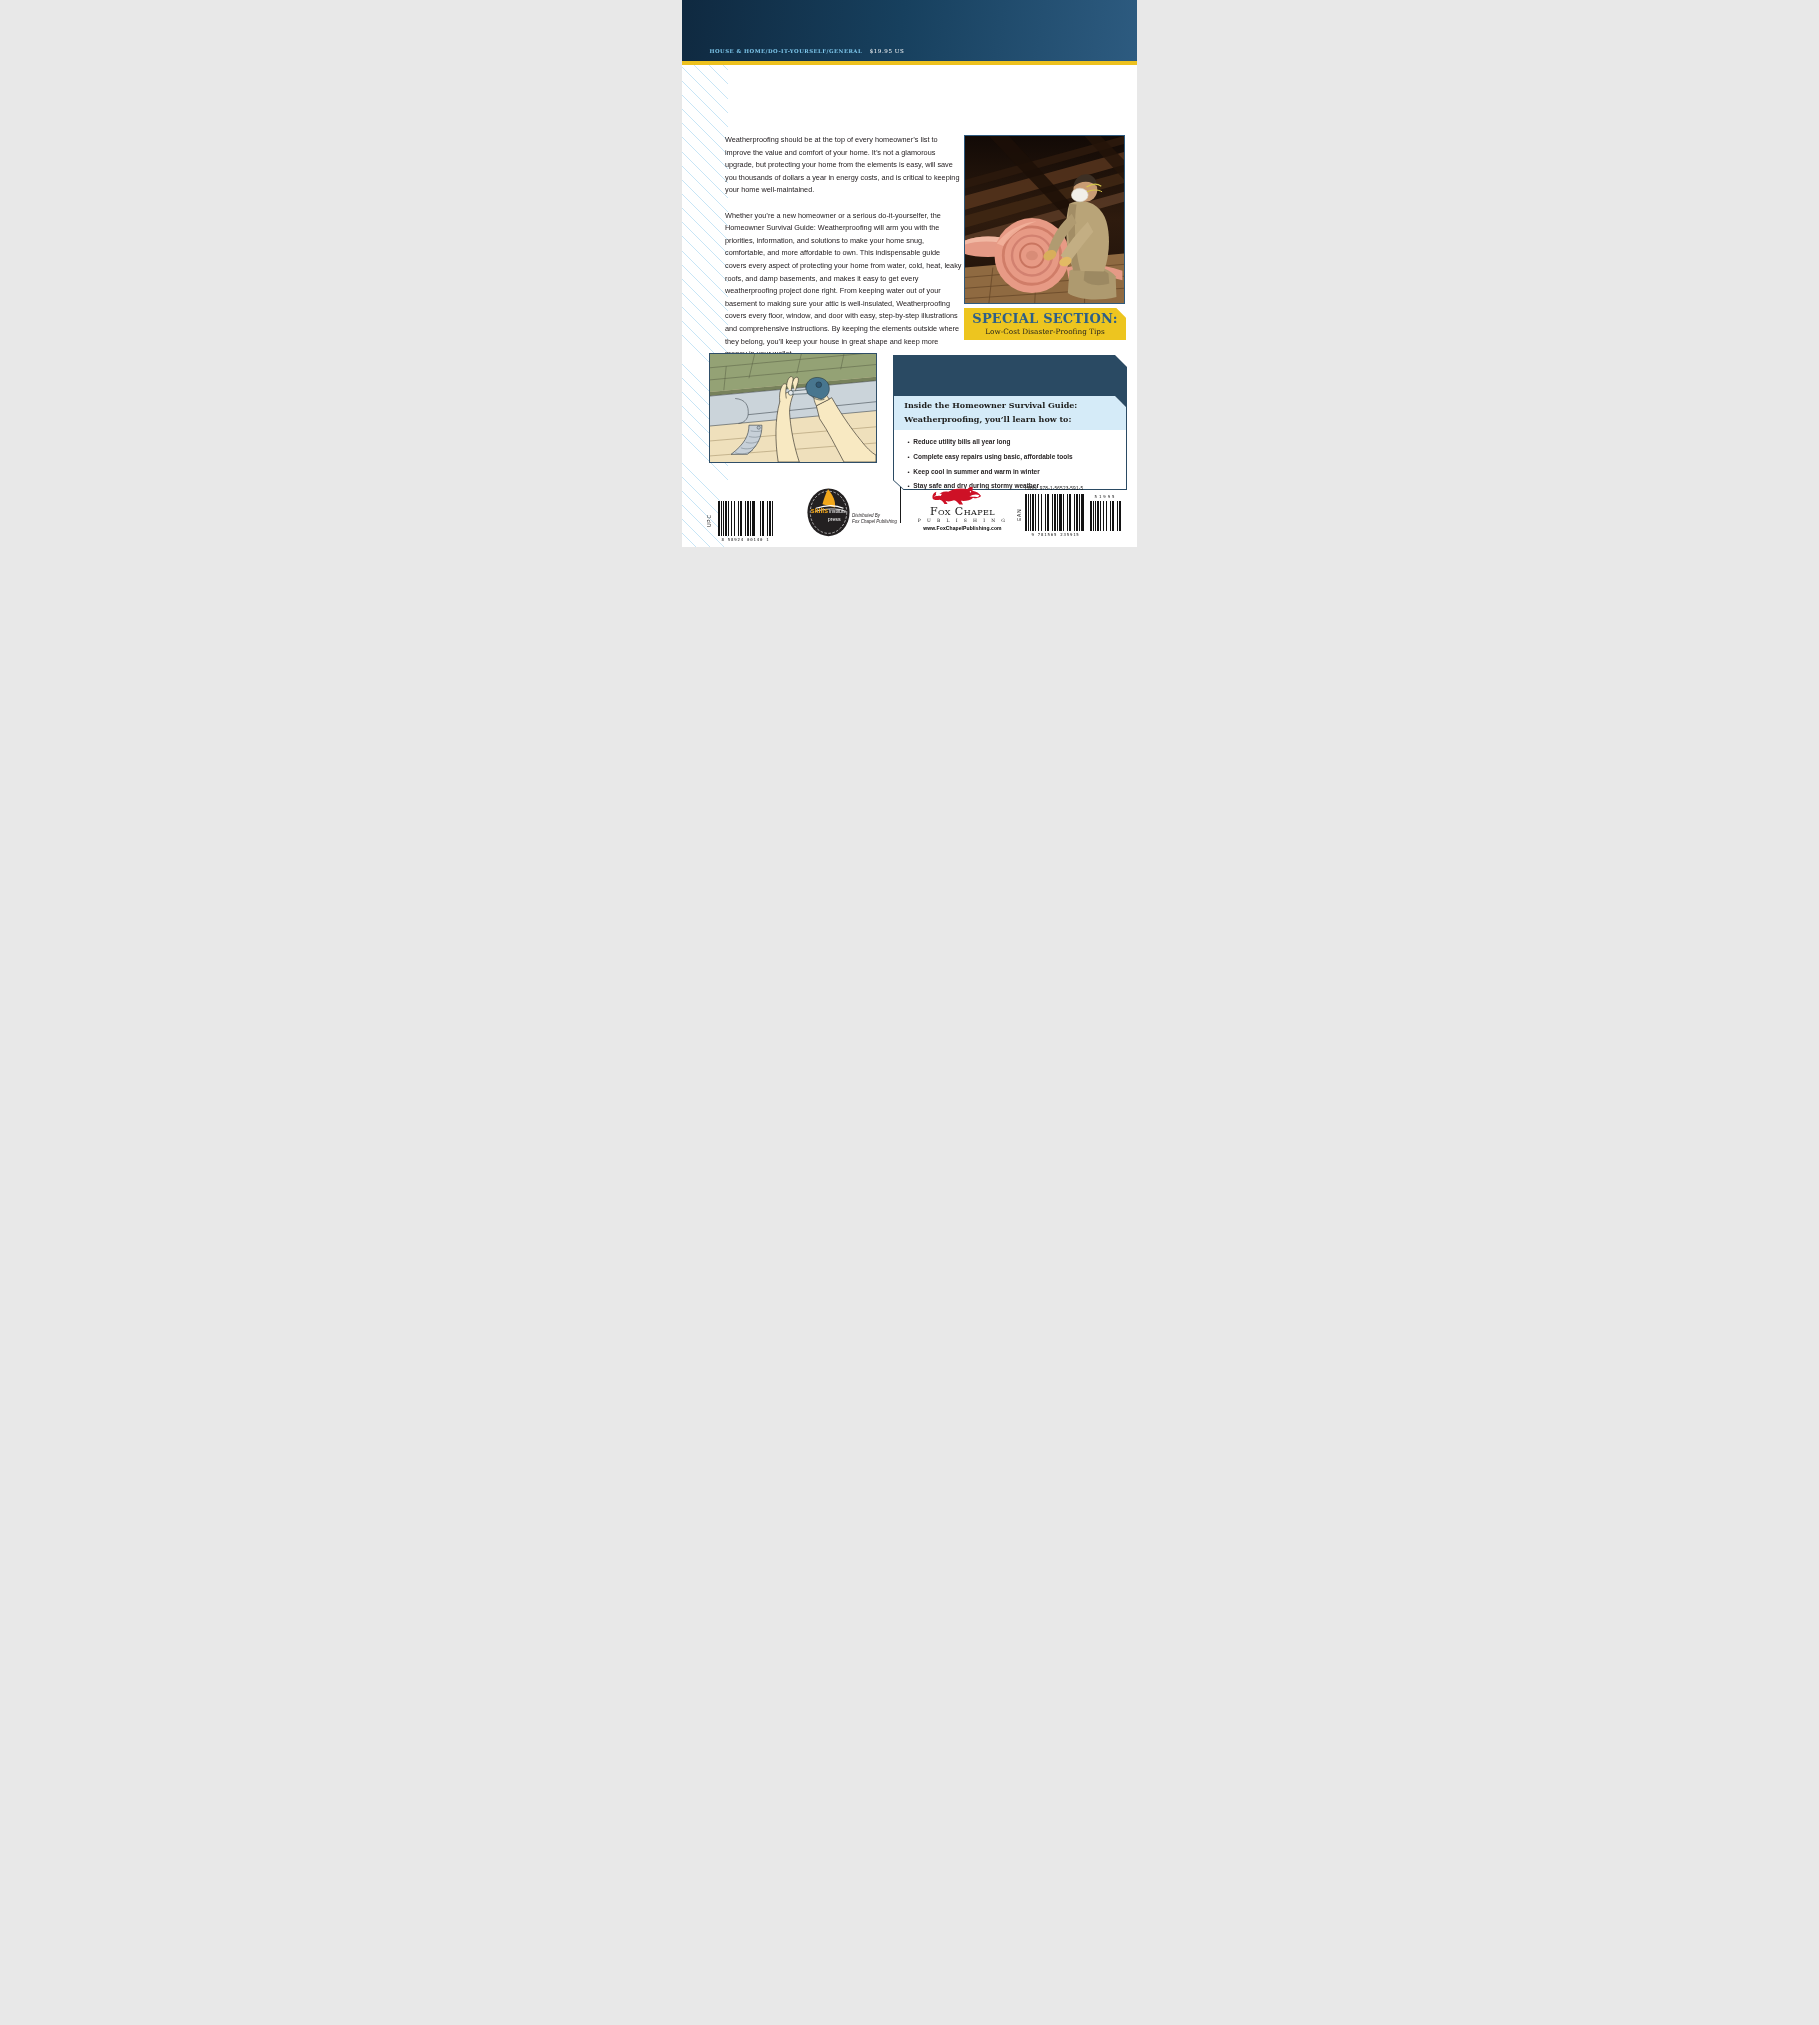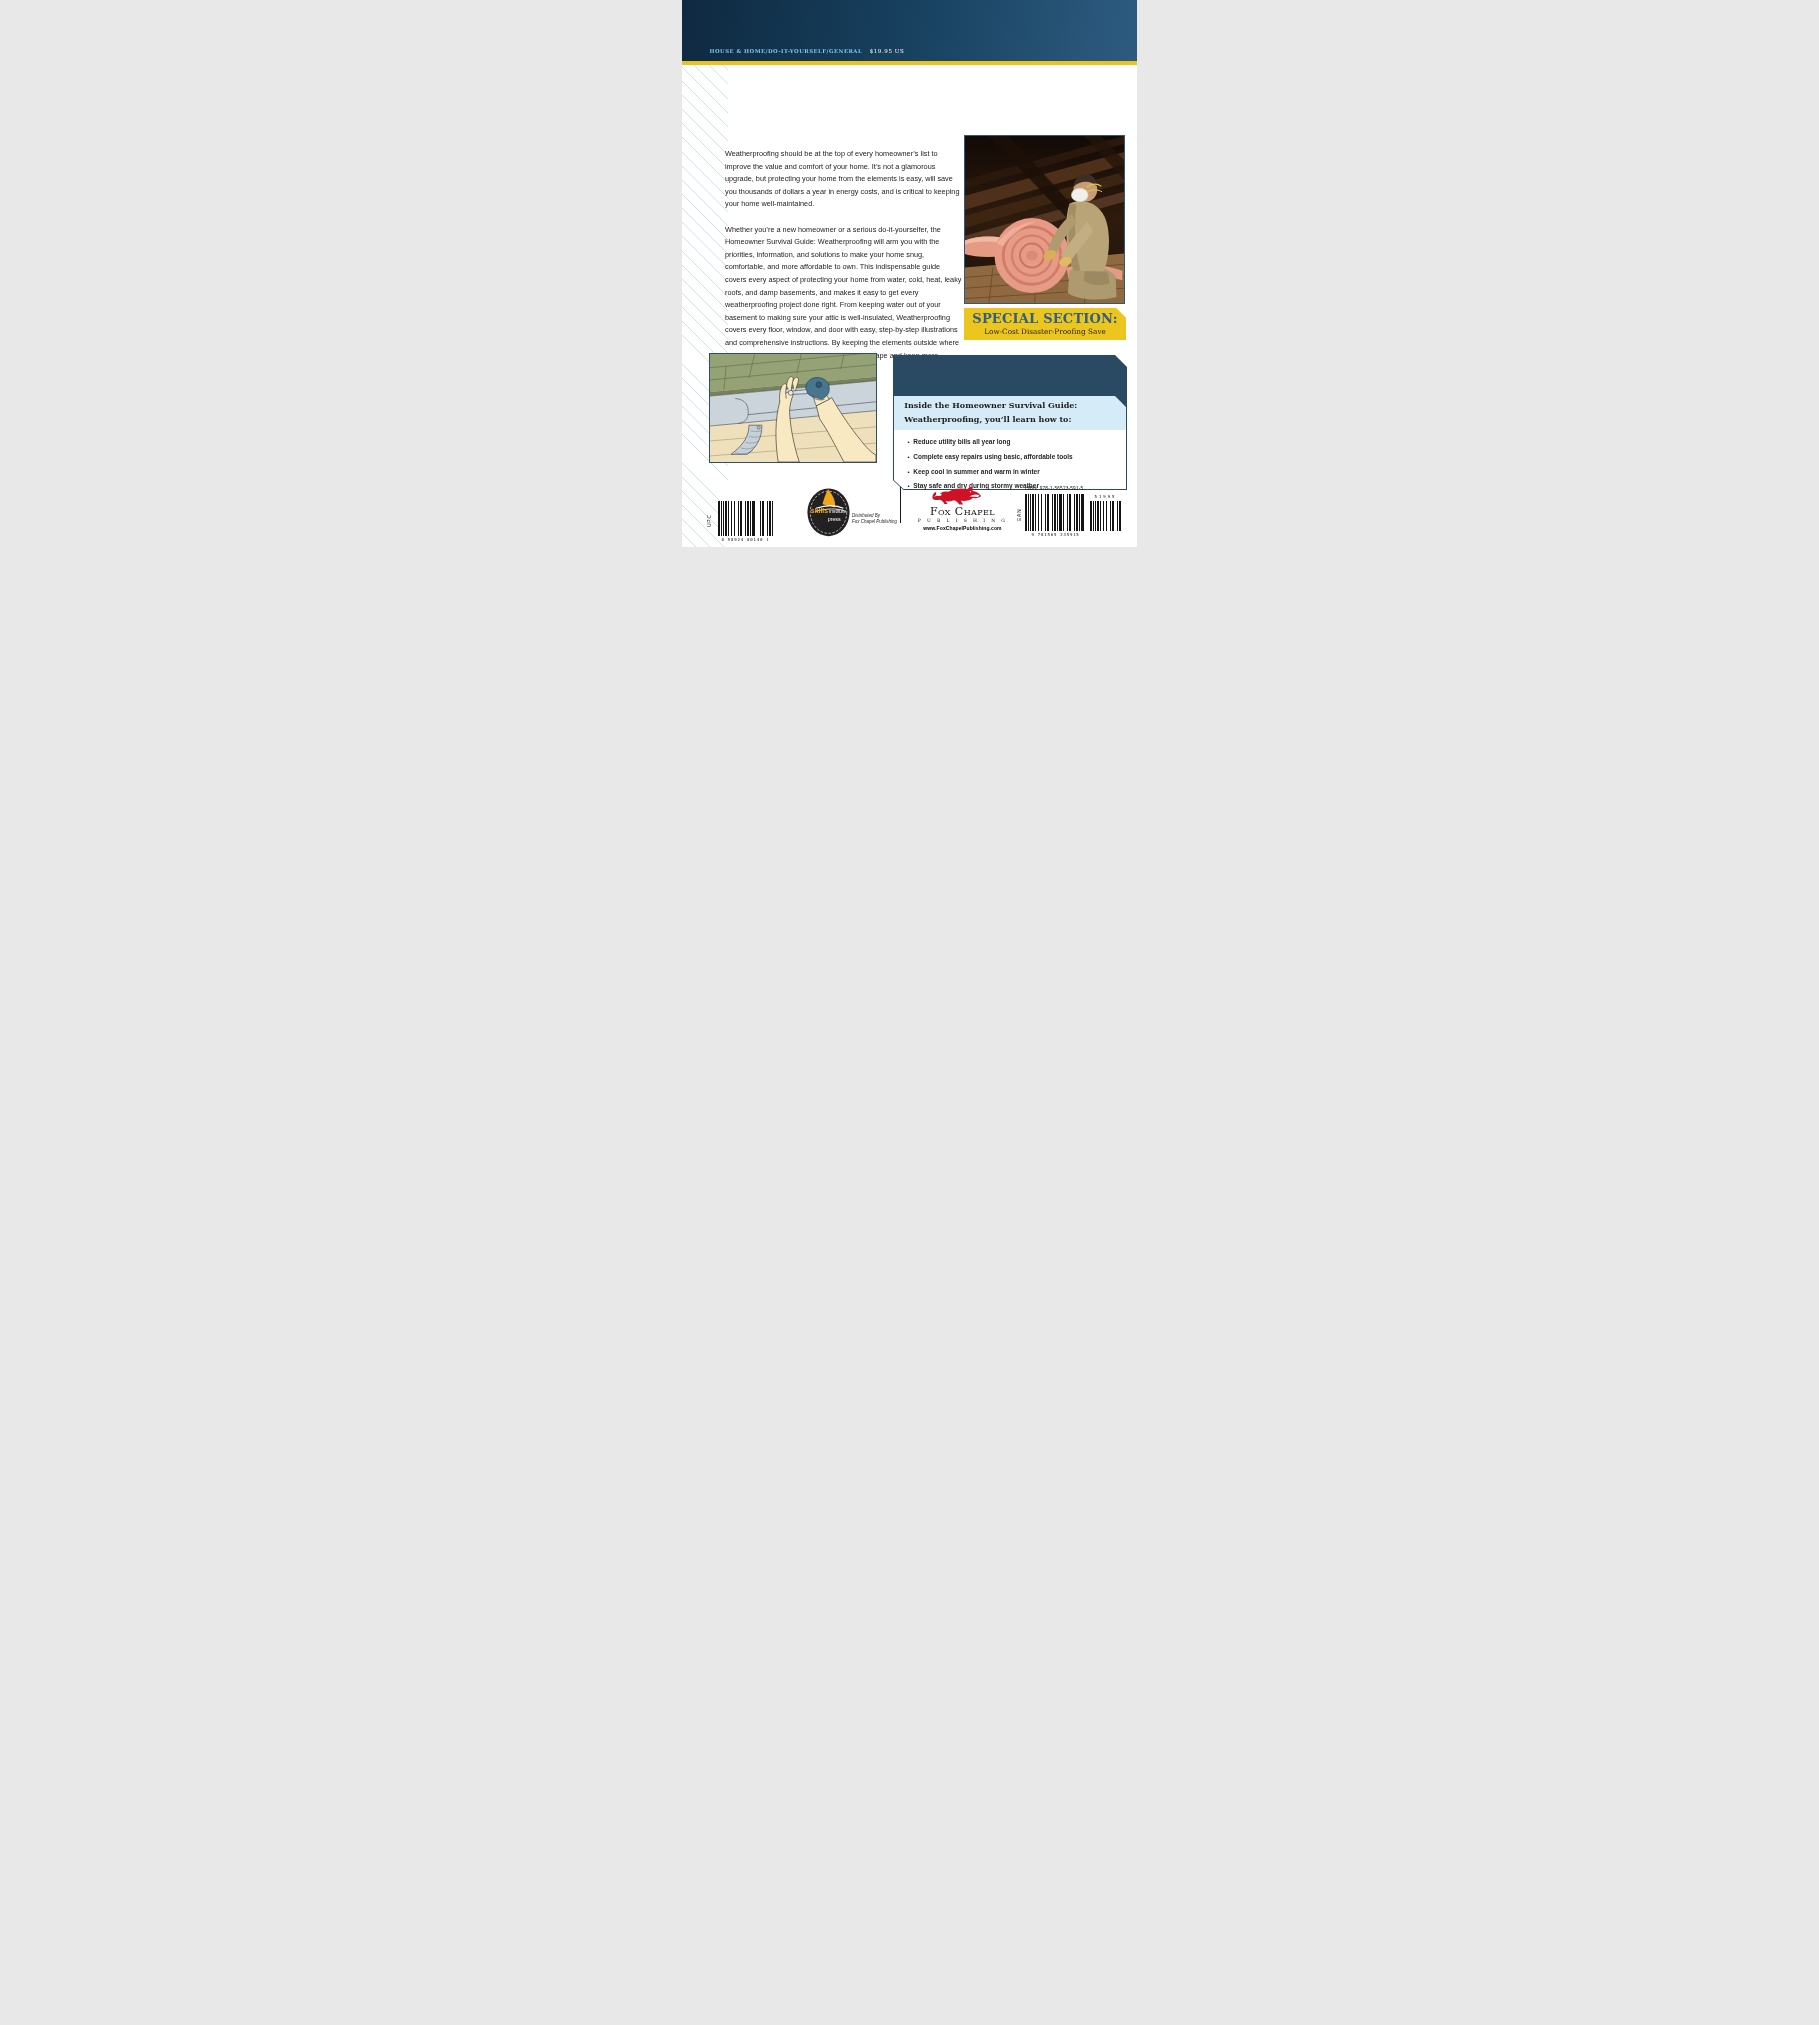--- a/index.html
+++ b/index.html
@@ -19,21 +19,21 @@
 
   
   .stripes{left:0;top:65px;width:46px;height:482px;
     background:repeating-linear-gradient(45deg,transparent 0 9.3px,#c7e5f6 9.3px 10px);}
 
   
   .headline{left:27.5px;top:77px;width:409px;font-family:"DejaVu Serif",serif;
     font-weight:bold;font-size:13.8px;line-height:20px;color:#2a5b83;letter-spacing:-0.2px;}
 
   
-  .bodycopy{left:43px;top:148px;width:237px;font-size:7.3px;line-height:12.6px;color:#262123;}
+  .bodycopy{left:43px;top:134px;width:237px;font-size:7.3px;line-height:12.6px;color:#262123;}
   .bodycopy p{margin:0 0 12.6px 0;}
   .ital{}
 
   
   .photo{left:282px;top:135px;width:159px;height:167px;border:1.2px solid #2e5a7e;
     background:#1d110a;overflow:hidden;}
   .photo svg{display:block;width:100%;height:100%;}
 
   
   .banner{left:282px;top:308px;width:162px;height:32px;background:#edc51f;
@@ -168,21 +168,21 @@
       <circle cx="302" cy="135" r="30" fill="#C99C74"></circle>
       <path d="M272,128 C274,104 294,92 312,97 C326,102 332,114 330,126 C318,112 290,110 272,128 Z" fill="#3C2F24"></path>
       <ellipse cx="288" cy="148" rx="21" ry="17" fill="#F1EFE9" stroke="#D9D5C9" stroke-width="1.5"></ellipse>
       <path d="M305,128 C318,120 332,119 342,126" stroke="#D8C84C" stroke-width="3" fill="none"></path>
       <path d="M306,140 C320,134 334,134 344,140" stroke="#D8C84C" stroke-width="2.5" fill="none"></path>
     </svg>
   </div>
 
   <div class="abs banner">
     <span class="t1">SPECIAL SECTION:</span>
-    <span class="t2">Low-Cost Disaster-Proofing Save</span>
+    <span class="t2">Low-Cost Disaster-Proofing Tips</span>
   </div>
 
   <div class="abs illo">
     <svg viewBox="0 0 409 267" preserveAspectRatio="none">
       <rect width="409" height="267" fill="#EFE0BC"></rect>
       <polygon points="0,0 409,0 409,56 0,94" fill="#94A275"></polygon>
       <g stroke="#4a513a" stroke-width="1.3" fill="none" opacity="0.8">
         <line x1="0" y1="64" x2="409" y2="26"></line>
           <line x1="0" y1="34" x2="409" y2="-4"></line>
         <line x1="110" y1="0" x2="96" y2="60"></line>

